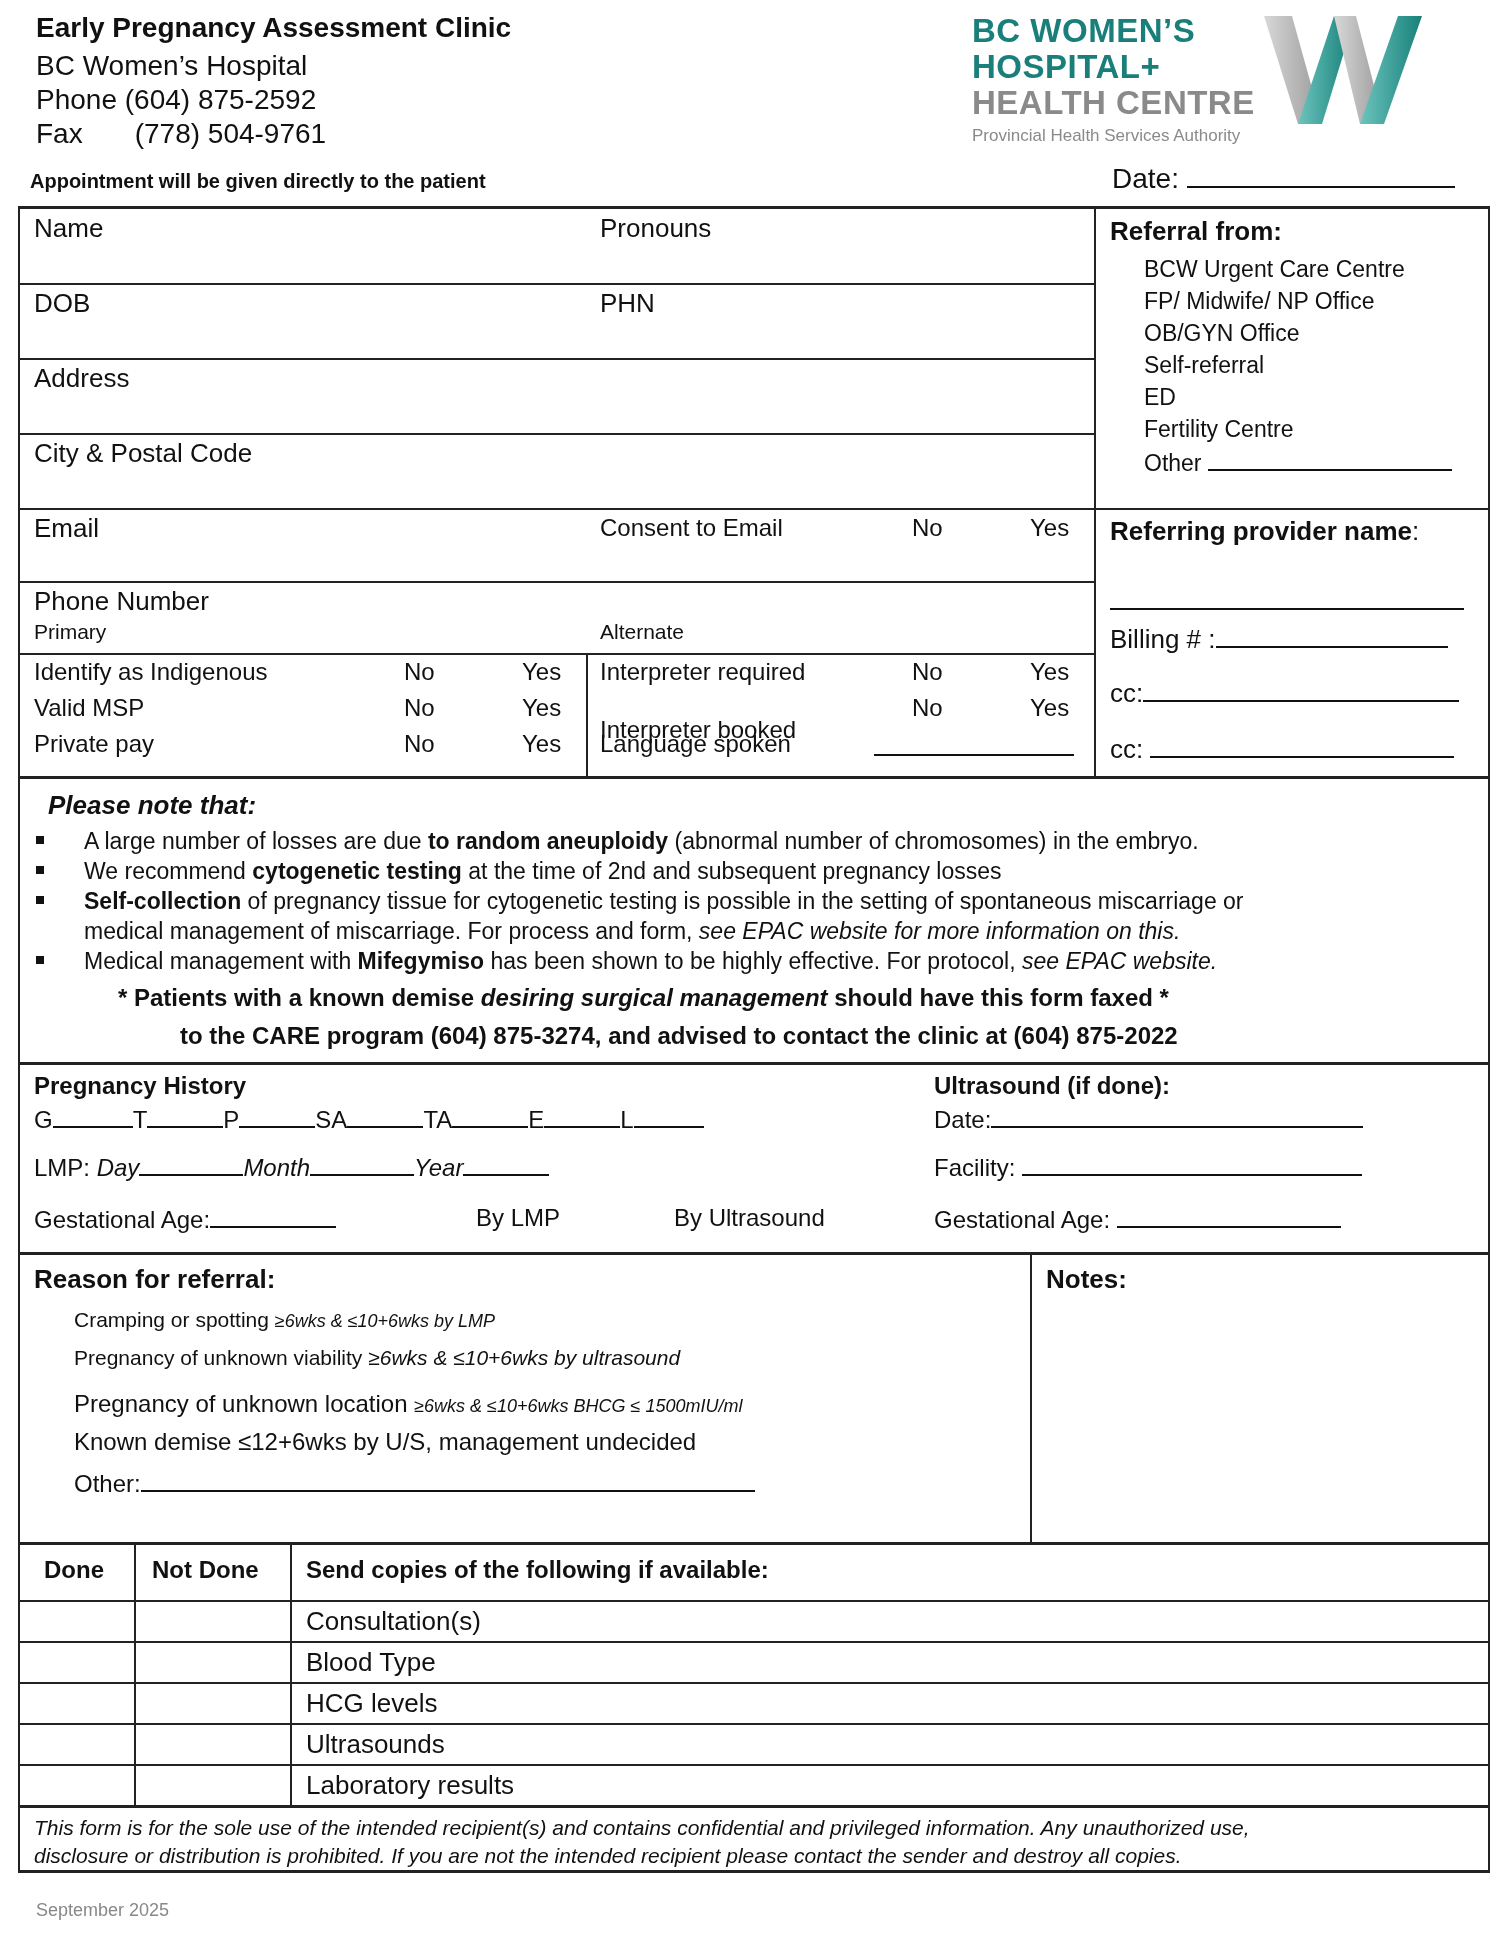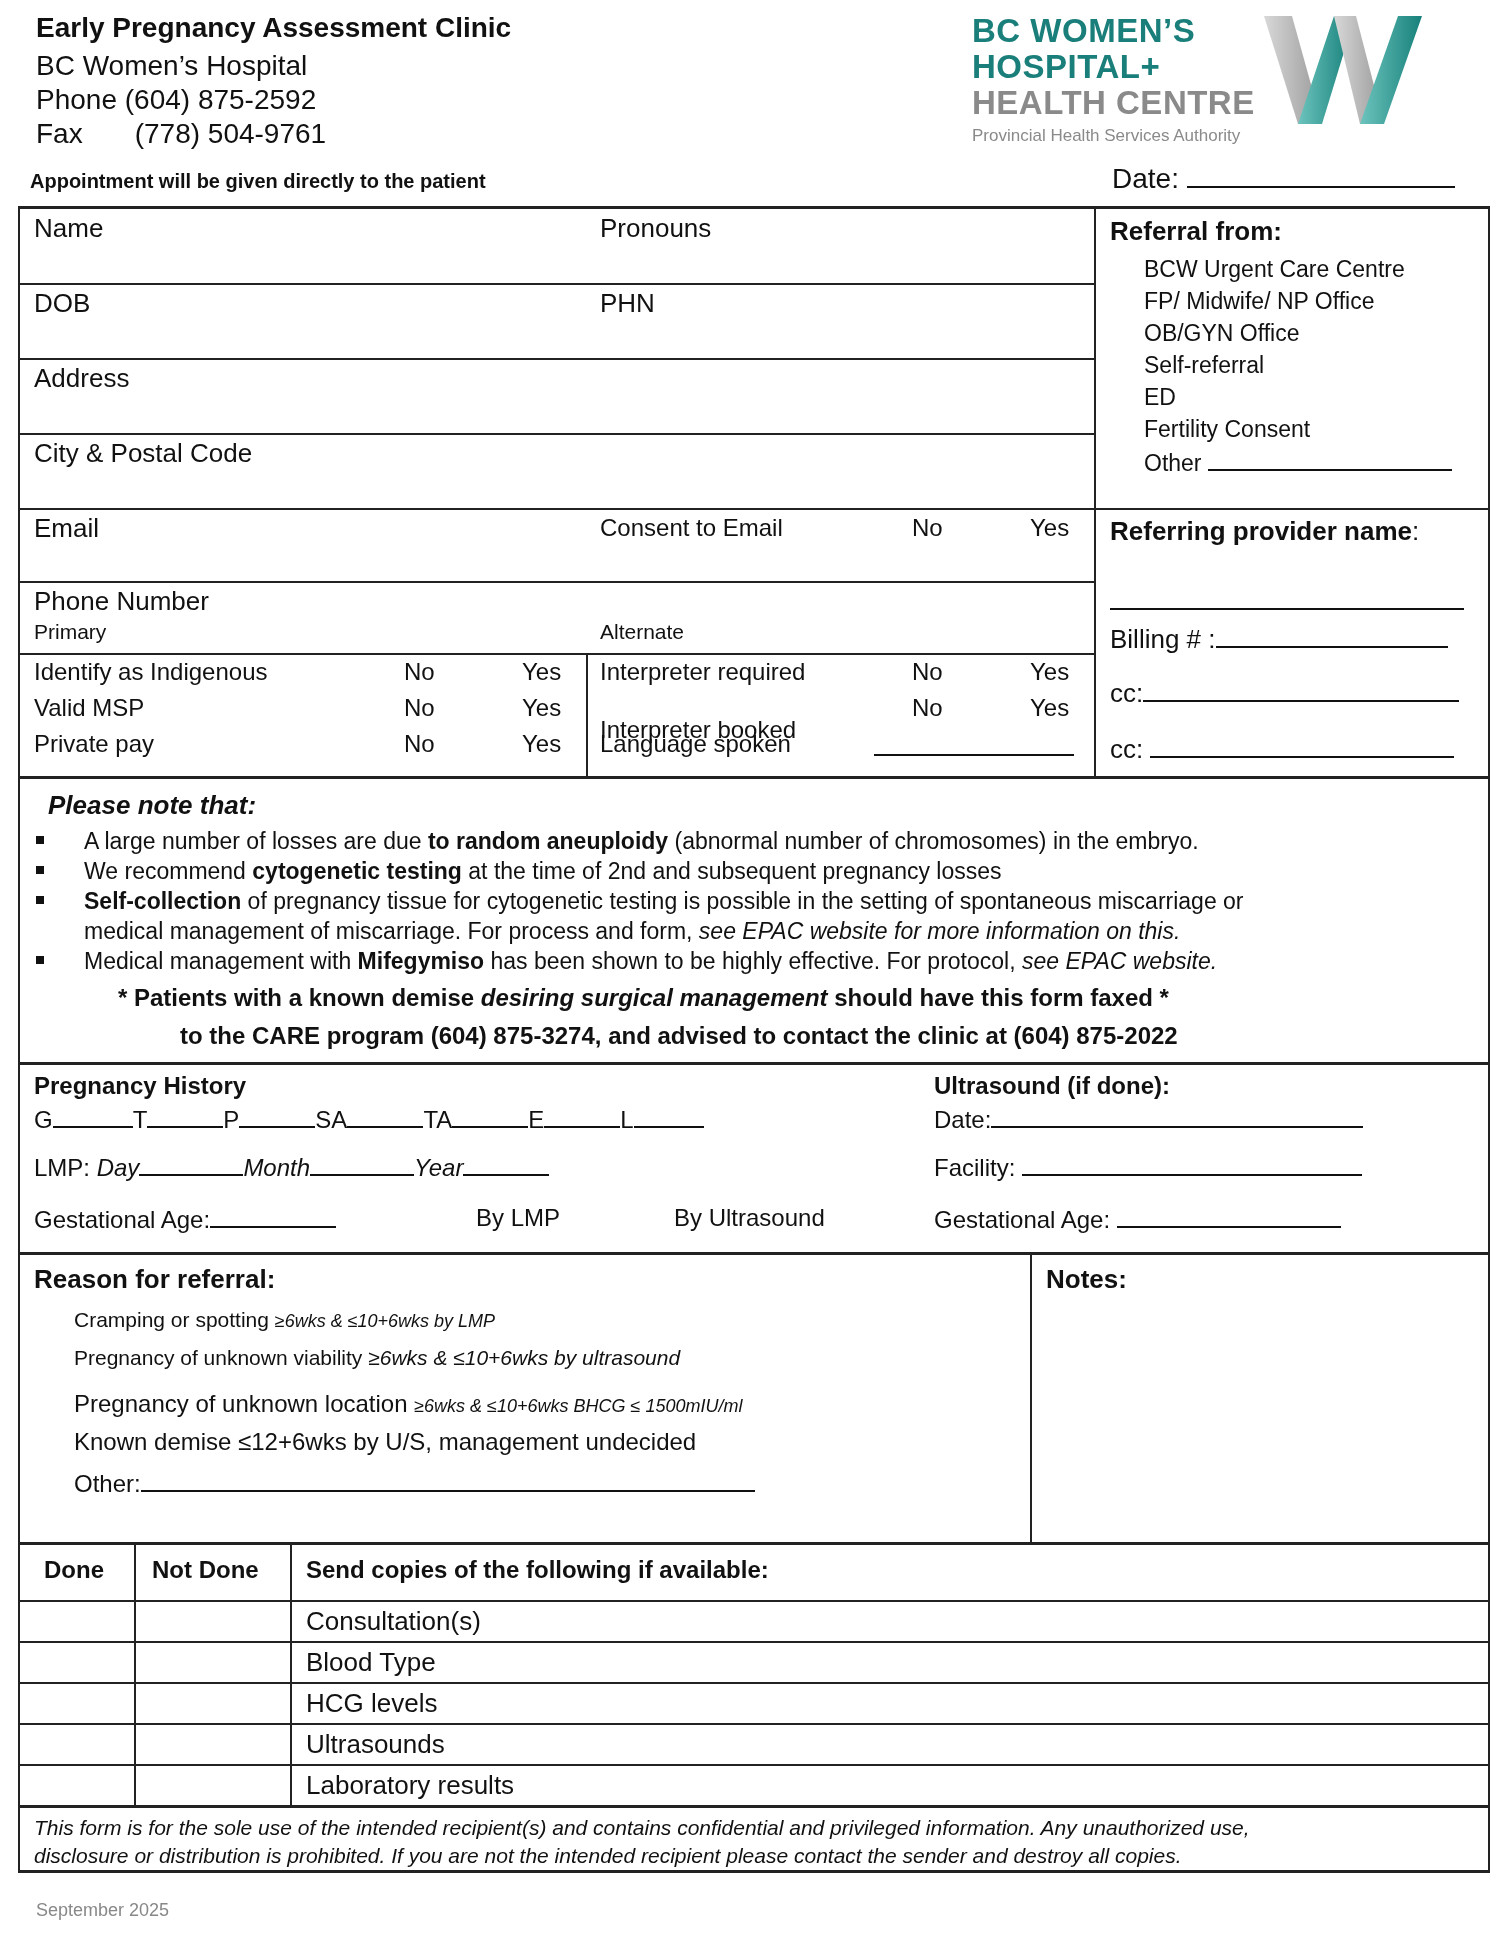--- a/index.html
+++ b/index.html
@@ -99,21 +99,21 @@
 <div class="t f22" style="left:1030px;top:694px;">Yes</div>
 <div class="t f22" style="left:600px;top:730px;">Language spoken</div>
 <div class="abs" style="left:874px;top:754px;width:200px;height:2px;background:#111;"></div>
 
 <div class="t b f24" style="left:1110px;top:216px;">Referral from:</div>
 <div class="t f21" style="left:1144px;top:256px;">BCW Urgent Care Centre</div>
 <div class="t f21" style="left:1144px;top:288px;">FP/ Midwife/ NP Office</div>
 <div class="t f21" style="left:1144px;top:320px;">OB/GYN Office</div>
 <div class="t f21" style="left:1144px;top:352px;">Self-referral</div>
 <div class="t f21" style="left:1144px;top:384px;">ED</div>
-<div class="t f21" style="left:1144px;top:416px;">Fertility Consent</div>
+<div class="t f21" style="left:1144px;top:416px;">Fertility Centre</div>
 <div class="t f21" style="left:1144px;top:448px;"><span>Other</span> <span class="u" style="width:244px"></span></div>
 
 <div class="t b f24" style="left:1110px;top:516px;"><span>Referring provider name</span><span style="font-weight:normal">:</span></div>
 <div class="abs" style="left:1110px;top:608px;width:354px;height:2px;background:#111;"></div>
 <div class="t f24" style="left:1110px;top:622px;"><span>Billing # :</span><span class="u" style="width:232px"></span></div>
 <div class="t f24" style="left:1110px;top:676px;"><span>cc:</span><span class="u" style="width:316px"></span></div>
 <div class="t f24" style="left:1110px;top:732px;"><span>cc:</span> <span class="u" style="width:304px"></span></div>
 
 <div class="t b i f24" style="left:48px;top:790px;">Please note that:</div>
 <div class="abs" style="left:36px;top:836px;width:8px;height:8px;background:#111;"></div>

